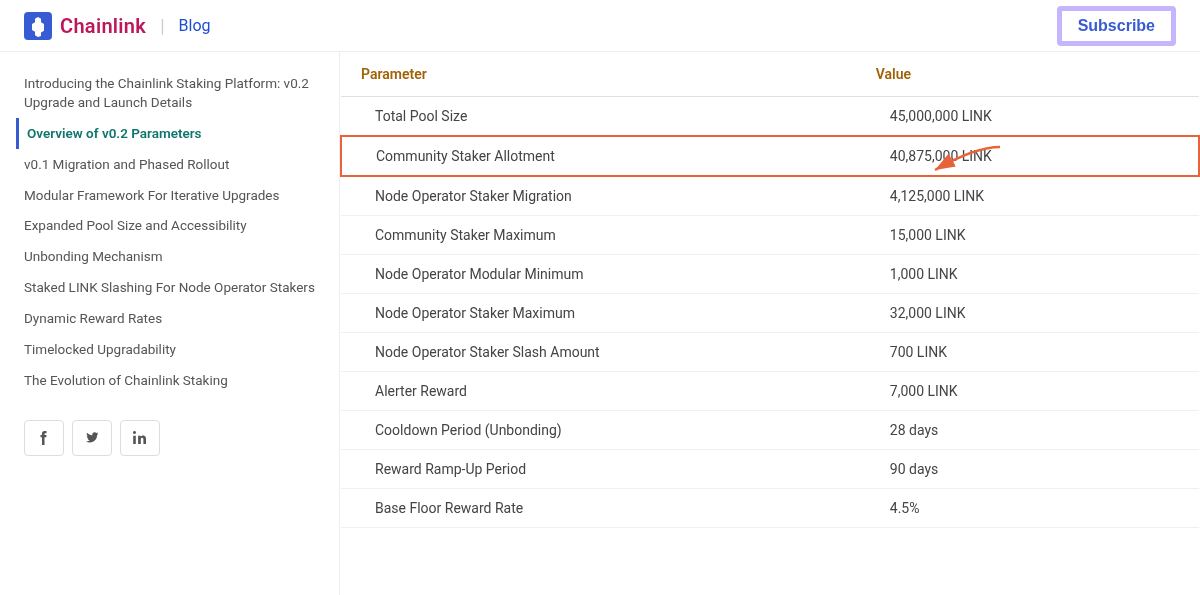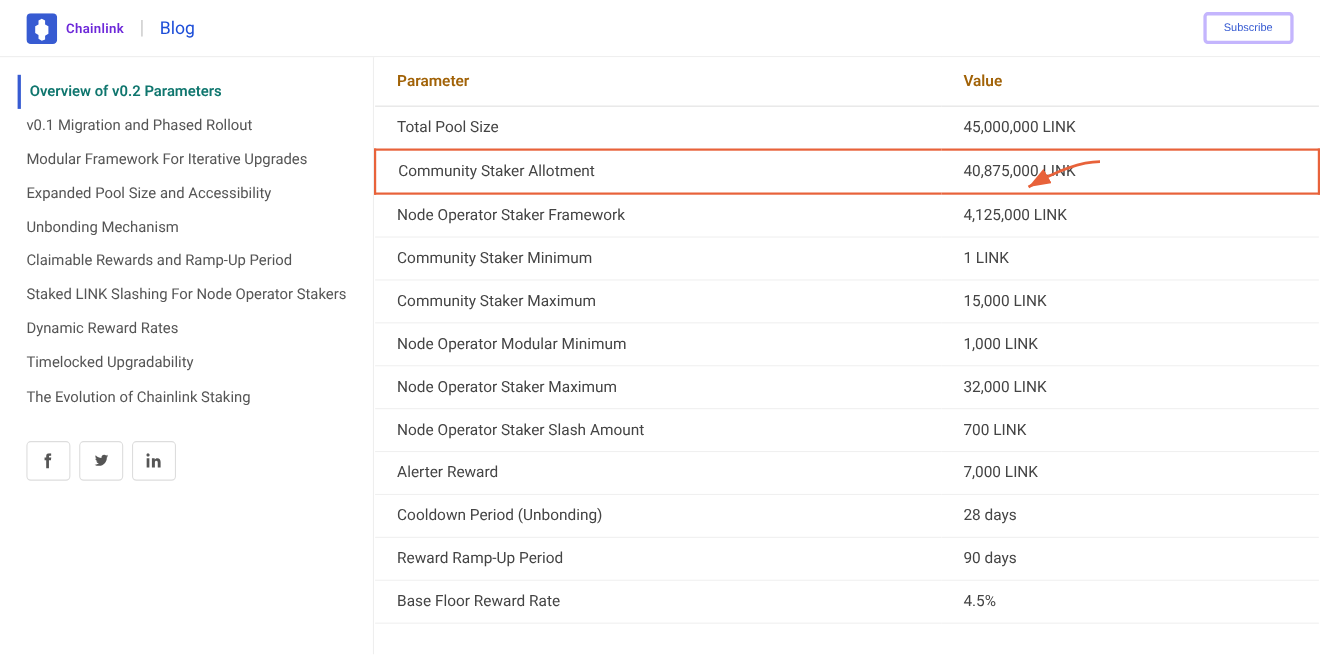--- a/index.html
+++ b/index.html
@@ -30,42 +30,43 @@
     .chainlink-logo {
       display: flex;
       align-items: center;
       gap: 8px;
     }
     .logo-icon {
       width: 28px;
       height: 28px;
     }
     .logo-text {
-      font-size: 12px;
+      font-size: 20px;
       font-weight: 600;
-      color: #6d28d9;
+      color: #be185d;
       letter-spacing: 0.3px;
     }
     .blog-separator {
       color: #ccc;
       font-size: 18px;
       margin: 0 4px;
     }
     .blog-text {
       font-size: 16px;
       color: #1d4ed8;
     }
     .subscribe-btn {
-      border: 3px solid #c4b5fd;
+      border: 5px solid #c4b5fd;
       color: #375bd2;
       background: #fff;
       padding: 6px 16px;
       border-radius: 4px;
-      font-size: 10px;
+      font-size: 16px;
       cursor: pointer;
+      font-weight: bold;
     }
 
     
     .main-layout {
       display: flex;
       height: calc(595px - 52px);
     }
 
     
     .sidebar {
@@ -127,21 +128,21 @@
     .params-table th {
       text-align: left;
       padding: 14px 20px;
       font-weight: 600;
       color: #a16207;
       font-size: 14px;
       border-bottom: 1px solid #e0e0e0;
       background: #fff;
     }
     .params-table td {
-      padding: 11px 20px;
+      padding: 11px 34px;
       font-size: 14px;
       color: #444;
       border-bottom: 1px solid #f0f0f0;
     }
     .params-table tr.highlighted td {
       background: #fff;
       border: 2px solid #e8623a;
     }
     .params-table tr.highlighted td:first-child {
       border-right: none;
@@ -193,26 +194,26 @@
     <span class="blog-separator">|</span>
     <span class="blog-text">Blog</span>
   </div>
   <button class="subscribe-btn">Subscribe</button>
 </div>
 
 <div class="main-layout">
 
   <div class="sidebar">
     <div id="sidebar-items-container">
+        <div class="sidebar-item">Introducing the Chainlink Staking Platform: v0.2 Upgrade and Launch Details</div>
         <div class="sidebar-item active">Overview of v0.2 Parameters</div>
         <div class="sidebar-item">v0.1 Migration and Phased Rollout</div>
         <div class="sidebar-item">Modular Framework For Iterative Upgrades</div>
         <div class="sidebar-item">Expanded Pool Size and Accessibility</div>
         <div class="sidebar-item">Unbonding Mechanism</div>
-        <div class="sidebar-item">Claimable Rewards and Ramp-Up Period</div>
         <div class="sidebar-item">Staked LINK Slashing For Node Operator Stakers</div>
         <div class="sidebar-item">Dynamic Reward Rates</div>
         <div class="sidebar-item">Timelocked Upgradability</div>
         <div class="sidebar-item">The Evolution of Chainlink Staking</div>
       </div>
     <div class="sidebar-social">
       <div class="social-btn">
         <svg width="14" height="14" viewBox="0 0 14 14">
           <path d="M8 2.3H9.5V0H7.5C5.8 0 5 1 5 2.8V4H3.5V6.3H5V14H7.5V6.3H9.3L9.6 4H7.5V3C7.5 2.6 7.7 2.3 8 2.3z" fill="#555"></path>
         </svg>
@@ -241,26 +242,22 @@
       <tbody id="table-body">
           <tr>
             <td>Total Pool Size</td>
             <td>45,000,000 LINK</td>
           </tr>
           <tr class="highlighted">
             <td>Community Staker Allotment</td>
             <td>40,875,000 LINK</td>
           </tr>
           <tr>
-            <td>Node Operator Staker Framework</td>
+            <td>Node Operator Staker Migration</td>
             <td>4,125,000 LINK</td>
-          </tr>
-          <tr>
-            <td>Community Staker Minimum</td>
-            <td>1 LINK</td>
           </tr>
           <tr>
             <td>Community Staker Maximum</td>
             <td>15,000 LINK</td>
           </tr>
           <tr>
             <td>Node Operator Modular Minimum</td>
             <td>1,000 LINK</td>
           </tr>
           <tr>

